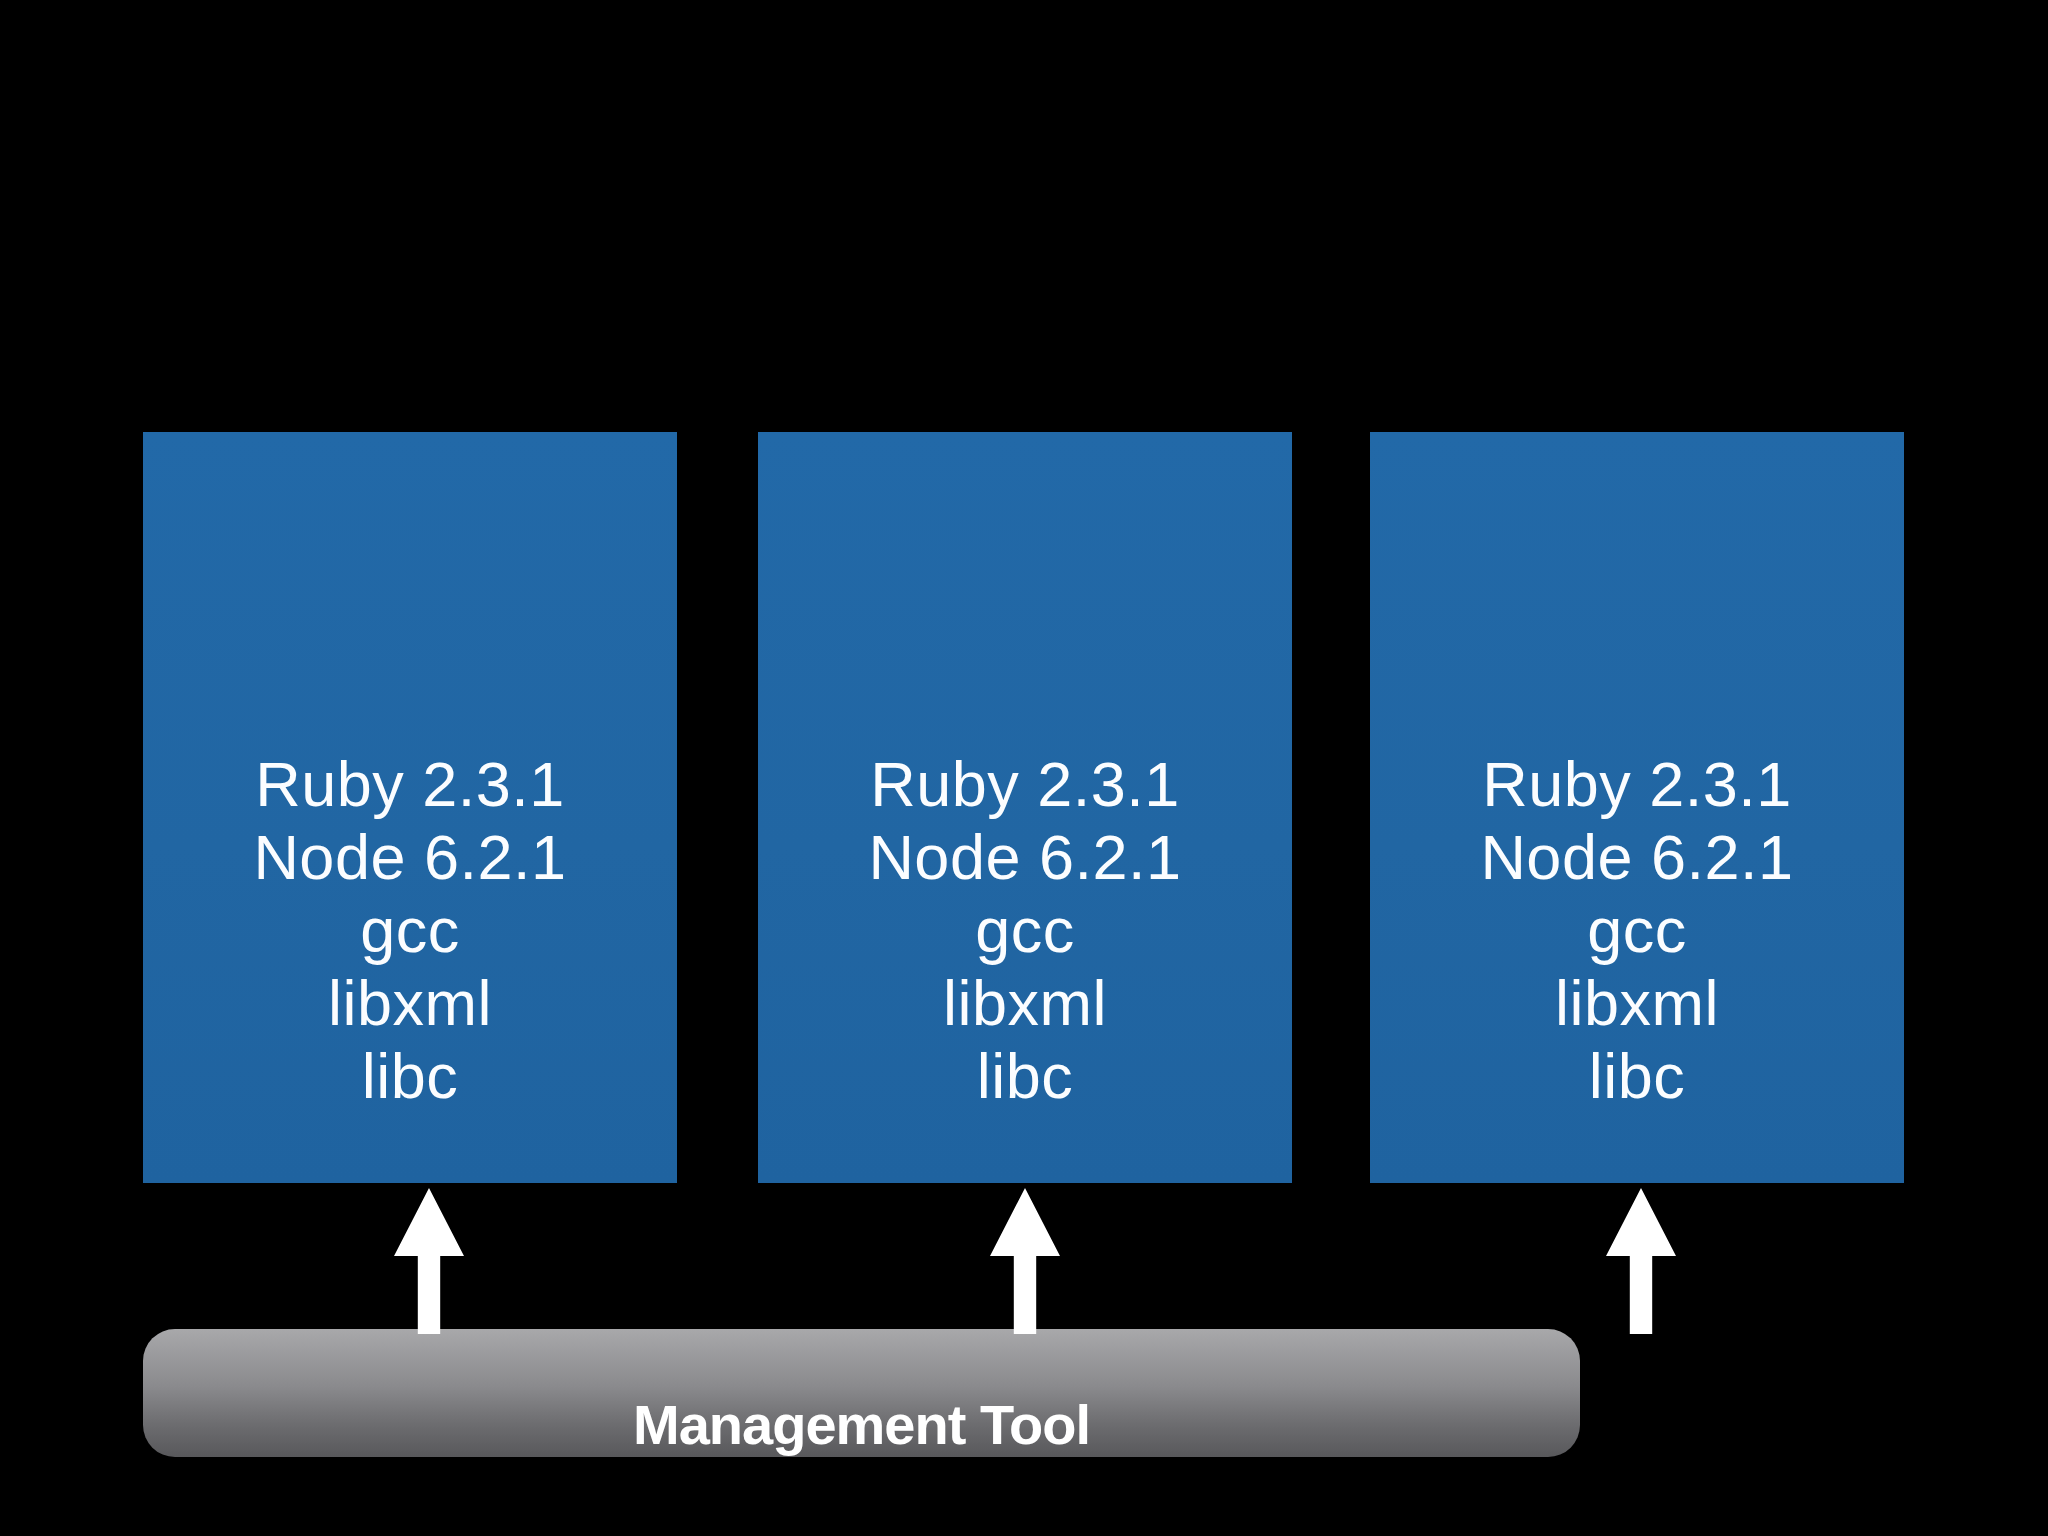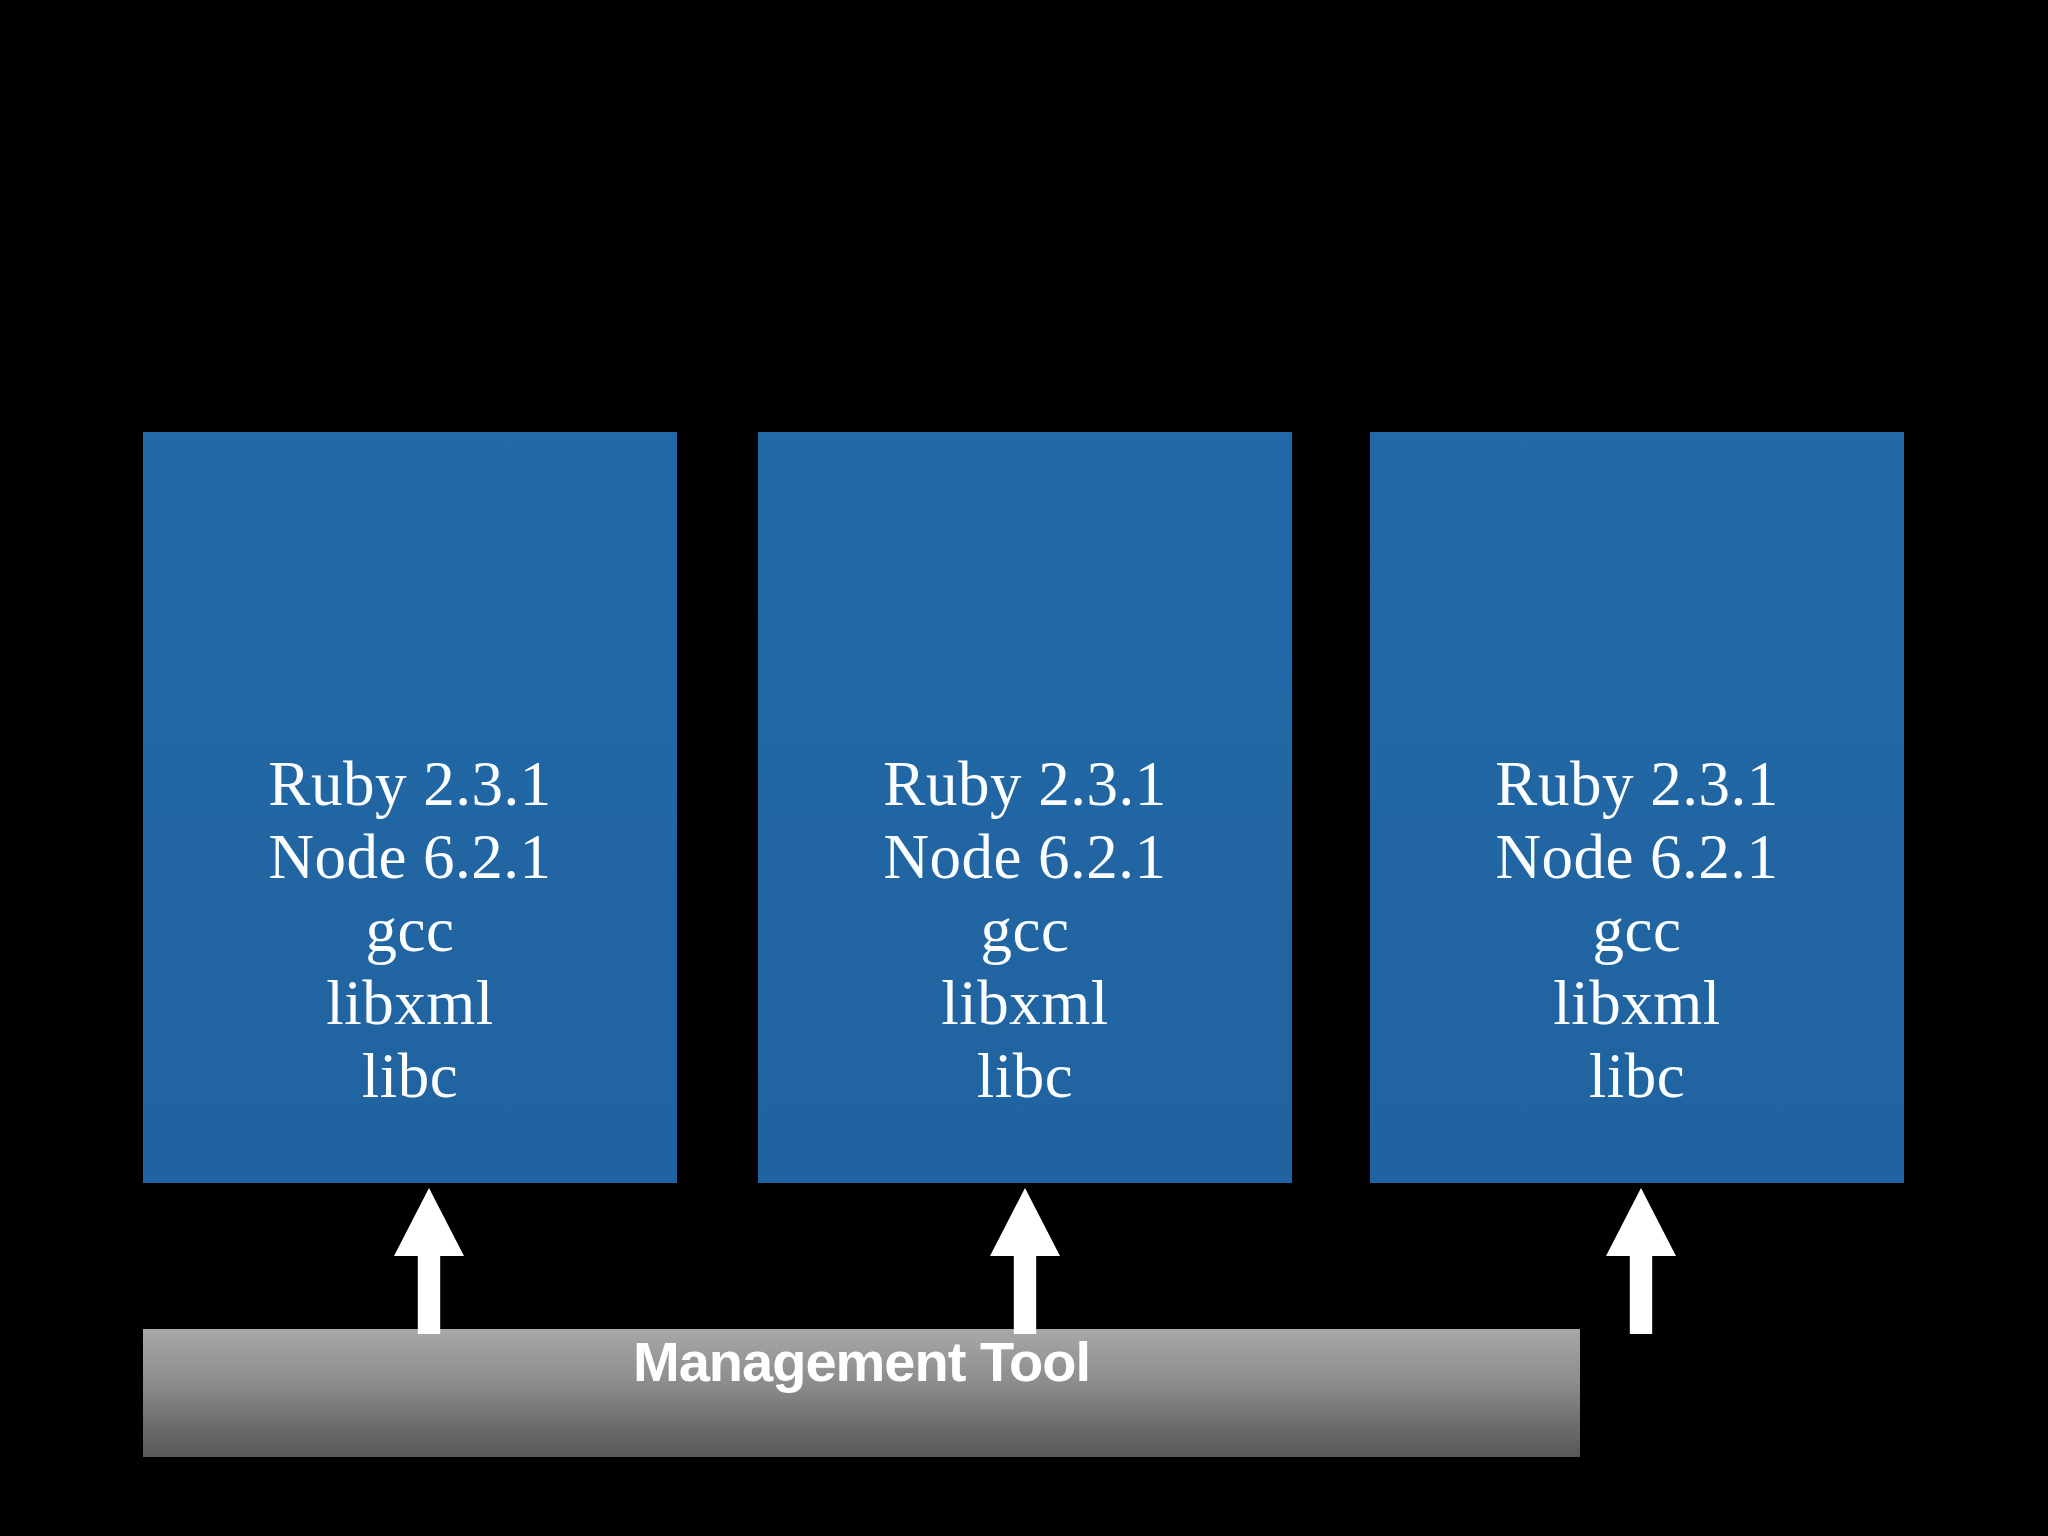--- a/index.html
+++ b/index.html
@@ -22,21 +22,20 @@
     top: 432px;
     width: 534px;
     height: 751px;
     background: linear-gradient(180deg, #2269a8 0%, #2166a3 55%, #1f63a0 100%);
     display: flex;
     flex-direction: column;
     justify-content: flex-end;
     align-items: center;
     padding-bottom: 70px;
     box-sizing: border-box;
-    font-family: Liberation Serif, serif;
   }
   .env-box.b1 { left: 143px; }
   .env-box.b2 { left: 758px; }
   .env-box.b3 { left: 1370px; }
 
   .env-line {
     display: block;
     color: #fbfdff;
     font-size: 63px;
     line-height: 73px;
@@ -62,23 +61,24 @@
 
   
   .mgmt-bar {
     position: absolute;
     left: 143px;
     top: 1329px;
     width: 1437px;
     height: 128px;
     background: linear-gradient(180deg, #a8a8aa 0%, #8a8a8d 45%, #6c6c6f 75%, #58585b 100%);
     display: flex;
-    align-items: flex-start;
+    align-items: flex-end;
     justify-content: center;
     z-index: 2;
+    border-radius: 32px;
   }
   .mgmt-label {
     color: #ffffff;
     font-size: 56px;
     font-weight: bold;
     letter-spacing: -1px;
     white-space: nowrap;
   }
 </style>
 </head>

